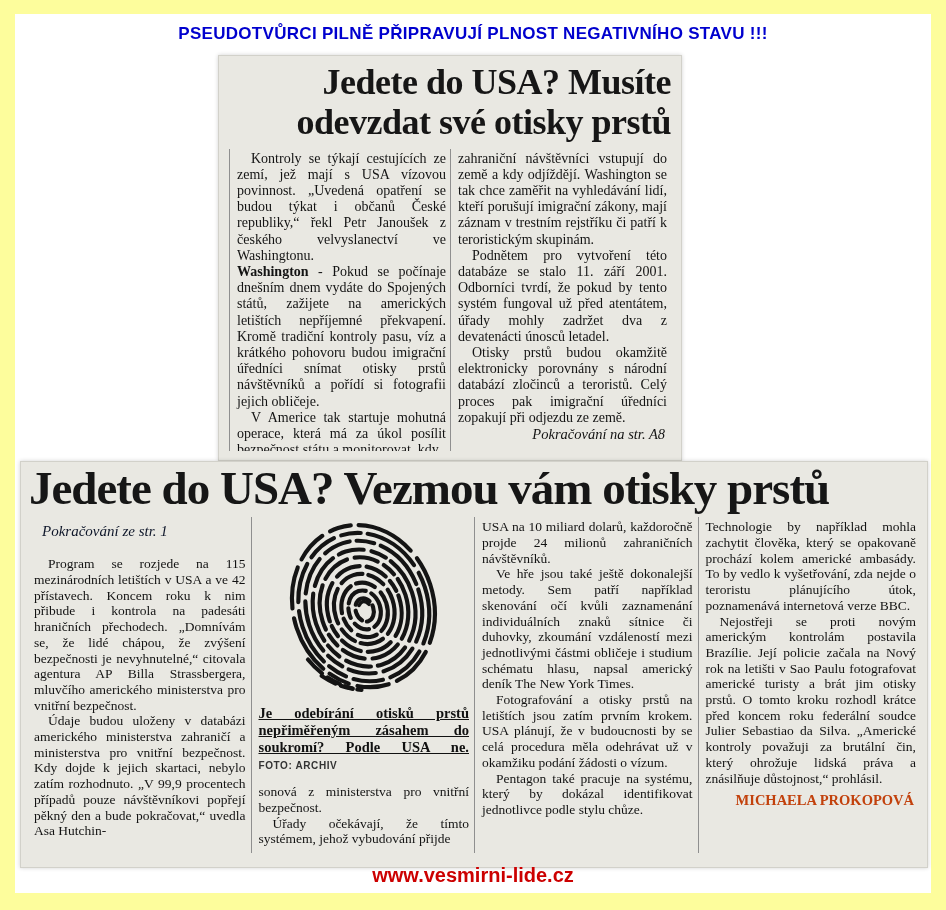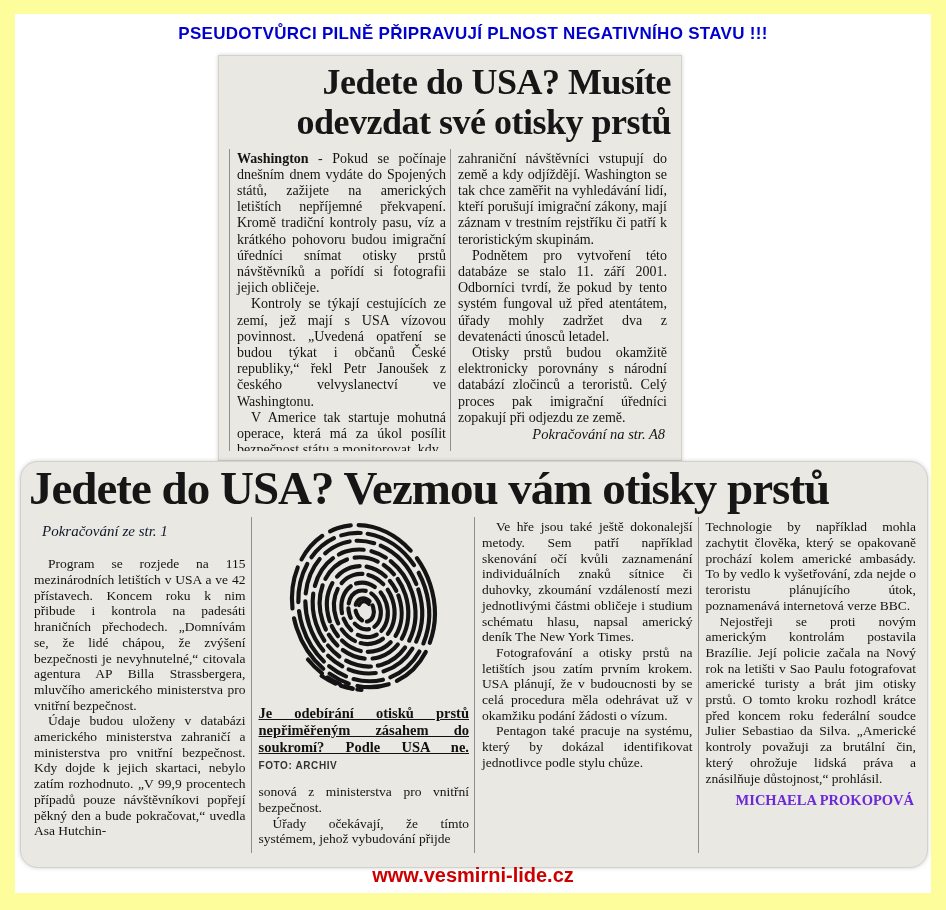--- a/index.html
+++ b/index.html
@@ -23,21 +23,21 @@
   }
   .clip{
     position:absolute;
     background:#E9E8E2;
     border:1px solid #d2d1ca;
     box-shadow:0 0 4px rgba(0,0,0,.18);
     box-sizing:border-box;
     color:#121212;
   }
   .clip1{left:203px;top:41px;width:464px;height:406px;padding:4px 10px 6px 10px;overflow:hidden;}
-  .clip2{left:5px;top:447px;width:908px;height:407px;padding:2px 6px 4px 6px;overflow:hidden;border-radius:18px;}
+  .clip2{left:5px;top:447px;width:908px;height:407px;padding:2px 6px 4px 6px;overflow:hidden;}
   .h1{
     margin:2px 0 6px 0;
     text-align:right;
     font-weight:bold;font-size:36px;line-height:1.12;
     letter-spacing:-.5px;color:#161616;
   }
   .h1-line{display:block;}
   .body2col{display:flex;height:302px;overflow:hidden;}
   .body2col .col{
     width:50%;box-sizing:border-box;
@@ -75,21 +75,21 @@
     margin:2px 0 10px 0;font-size:14.5px;line-height:17px;
     text-align:justify;color:#111;
   }
   .capb{font-weight:bold;text-decoration:underline;}
   .credit{
     font-family:"Liberation Sans","DejaVu Sans",sans-serif;
     font-size:10px;letter-spacing:.6px;color:#333;white-space:nowrap;font-weight:bold;
   }
   .byline{
     margin:6px 2px 0 0;
-    font-weight:bold;font-size:14.5px;text-align:right;color:#6d28d9;
+    font-weight:bold;font-size:14.5px;text-align:right;color:#c2410c;
   }
   .footer-url{
     position:absolute;left:0;bottom:6px;width:100%;
     text-align:center;
     font-family:"Liberation Sans","DejaVu Sans",sans-serif;
     font-weight:bold;font-size:20px;color:#CC0000;
     cursor:pointer;
     margin-top:28px;
   }
 </style>
@@ -101,22 +101,22 @@
 
     <div class="top-heading">PSEUDOTVŮRCI PILNĚ PŘIPRAVUJÍ PLNOST NEGATIVNÍHO STAVU !!!</div>
 
     <section class="clip clip1">
       <h1 class="h1">
         <span class="h1-line">Jedete do USA? Musíte</span>
         <span class="h1-line">odevzdat své otisky prstů</span>
       </h1>
       <div class="body2col">
         <div class="col">
+          <p class="p indent">Kontroly se týkají cestujících ze zemí, jež mají s USA vízovou povinnost. „Uvedená opatření se budou týkat i občanů České republiky,“ řekl Petr Janoušek z českého velvyslanectví ve Washingtonu.</p>
           <p class="p"><b>Washington</b><span> - Pokud se počínaje dnešním dnem vydáte do Spojených států, zažijete na amerických letištích nepříjemné překvapení. Kromě tradiční kontroly pasu, víz a krátkého pohovoru budou imigrační úředníci snímat otisky prstů návštěvníků a pořídí si fotografii jejich obličeje.</span></p>
-          <p class="p indent">Kontroly se týkají cestujících ze zemí, jež mají s USA vízovou povinnost. „Uvedená opatření se budou týkat i občanů České republiky,“ řekl Petr Janoušek z českého velvyslanectví ve Washingtonu.</p>
           <p class="p indent">V Americe tak startuje mohutná operace, která má za úkol posílit bezpečnost státu a monitorovat, kdy</p>
         </div>
         <div class="col">
           <p class="p">zahraniční návštěvníci vstupují do země a kdy odjíždějí. Washington se tak chce zaměřit na vyhledávání lidí, kteří porušují imigrační zákony, mají záznam v trestním rejstříku či patří k teroristickým skupinám.</p>
           <p class="p indent">Podnětem pro vytvoření této databáze se stalo 11. září 2001. Odborníci tvrdí, že pokud by tento systém fungoval už před atentátem, úřady mohly zadržet dva z devatenácti únosců letadel.</p>
           <p class="p indent">Otisky prstů budou okamžitě elektronicky porovnány s národní databází zločinců a teroristů. Celý proces pak imigrační úředníci zopakují při odjezdu ze země.</p>
           <p class="p cont">Pokračování na str. A8</p>
         </div>
       </div>
     </section>
@@ -150,20 +150,21 @@
                 <path d="M96 84 q6 -6 10 2" stroke-width="3.6"></path>
               </g>
             </svg>
           </div>
           <p class="caption"><span class="capb">Je odebírání otisků prstů nepřiměřeným zásahem do soukromí? Podle USA ne.</span> <span class="credit">FOTO: ARCHIV</span></p>
           <p class="p">sonová z ministerstva pro vnitřní bezpečnost.</p>
           <p class="p indent">Úřady očekávají, že tímto systémem, jehož vybudování přijde</p>
         </div>
 
         <div class="col4c">
+          <p class="p">USA na 10 miliard dolarů, každoročně projde 24 milionů zahraničních návštěvníků.</p>
           <p class="p indent">Ve hře jsou také ještě dokonalejší metody. Sem patří například skenování očí kvůli zaznamenání individuálních znaků sítnice či duhovky, zkoumání vzdáleností mezi jednotlivými částmi obličeje i studium schématu hlasu, napsal americký deník The New York Times.</p>
           <p class="p indent">Fotografování a otisky prstů na letištích jsou zatím prvním krokem. USA plánují, že v budoucnosti by se celá procedura měla odehrávat už v okamžiku podání žádosti o vízum.</p>
           <p class="p indent">Pentagon také pracuje na systému, který by dokázal identifikovat jednotlivce podle stylu chůze.</p>
         </div>
 
         <div class="col4c">
           <p class="p">Technologie by například mohla zachytit člověka, který se opakovaně prochází kolem americké ambasády. To by vedlo k vyšetřování, zda nejde o teroristu plánujícího útok, poznamenává internetová verze BBC.</p>
           <p class="p indent">Nejostřeji se proti novým americkým kontrolám postavila Brazílie. Její policie začala na Nový rok na letišti v Sao Paulu fotografovat americké turisty a brát jim otisky prstů. O tomto kroku rozhodl krátce před koncem roku federální soudce Julier Sebastiao da Silva. „Americké kontroly považuji za brutální čin, který ohrožuje lidská práva a znásilňuje důstojnost,“ prohlásil.</p>
           <p class="byline">MICHAELA PROKOPOVÁ</p>
         </div>

